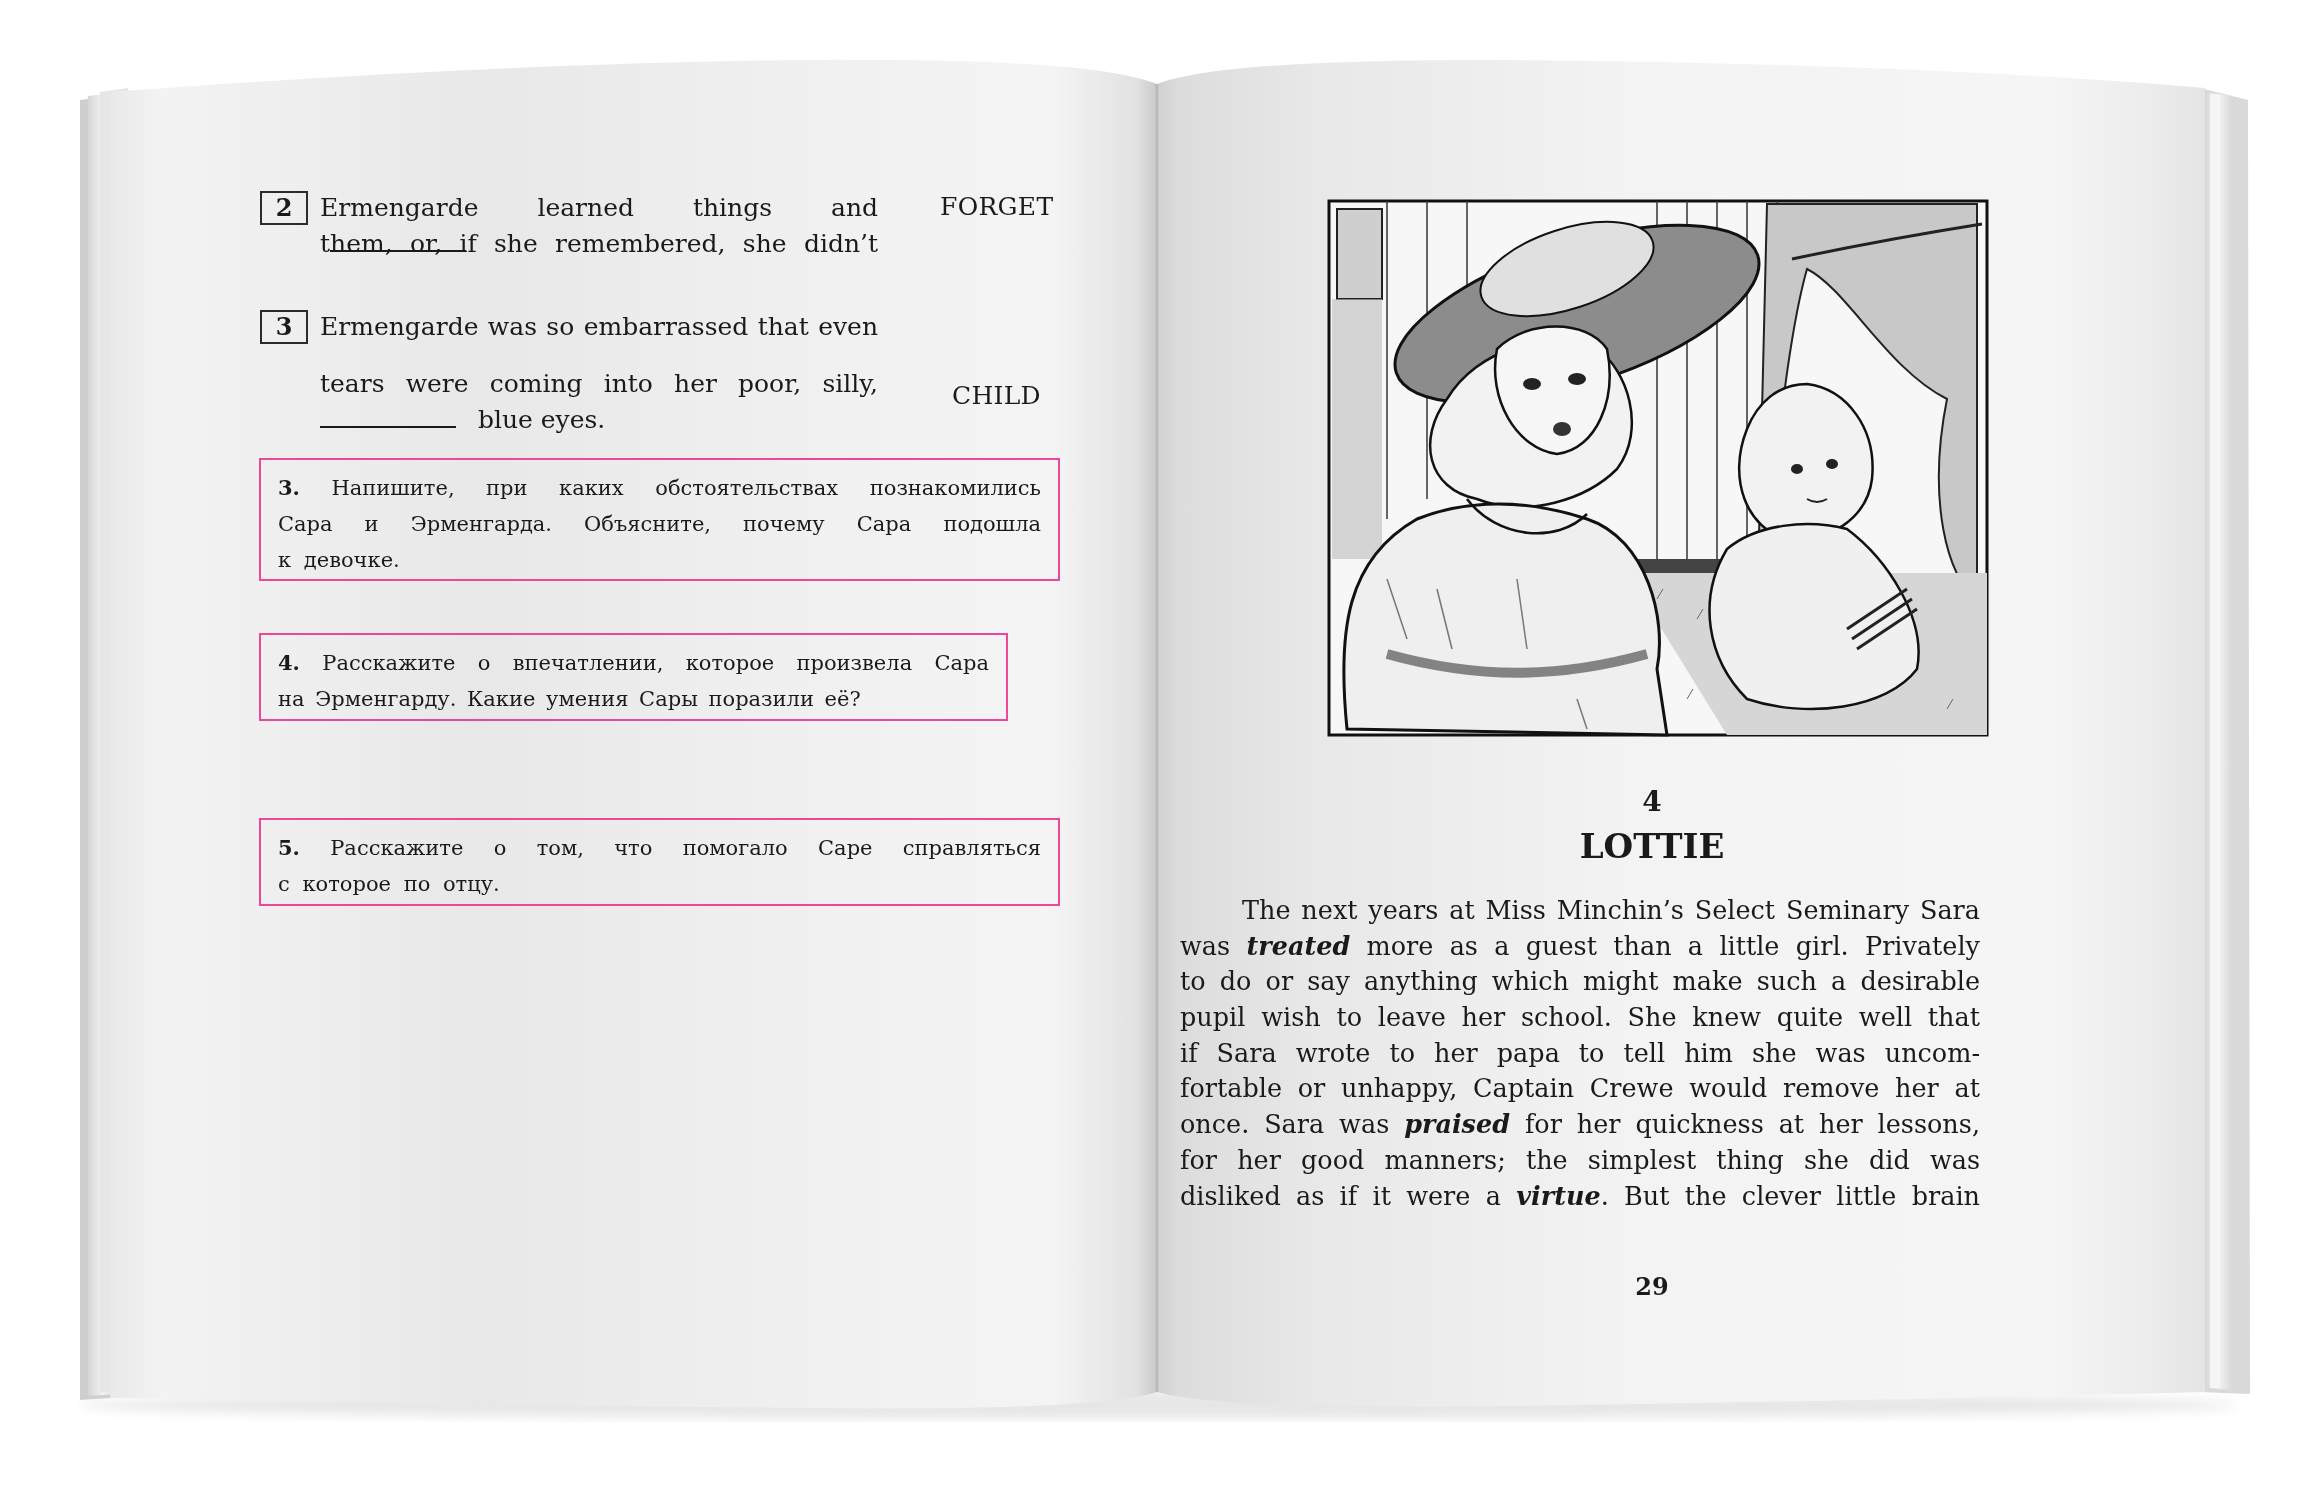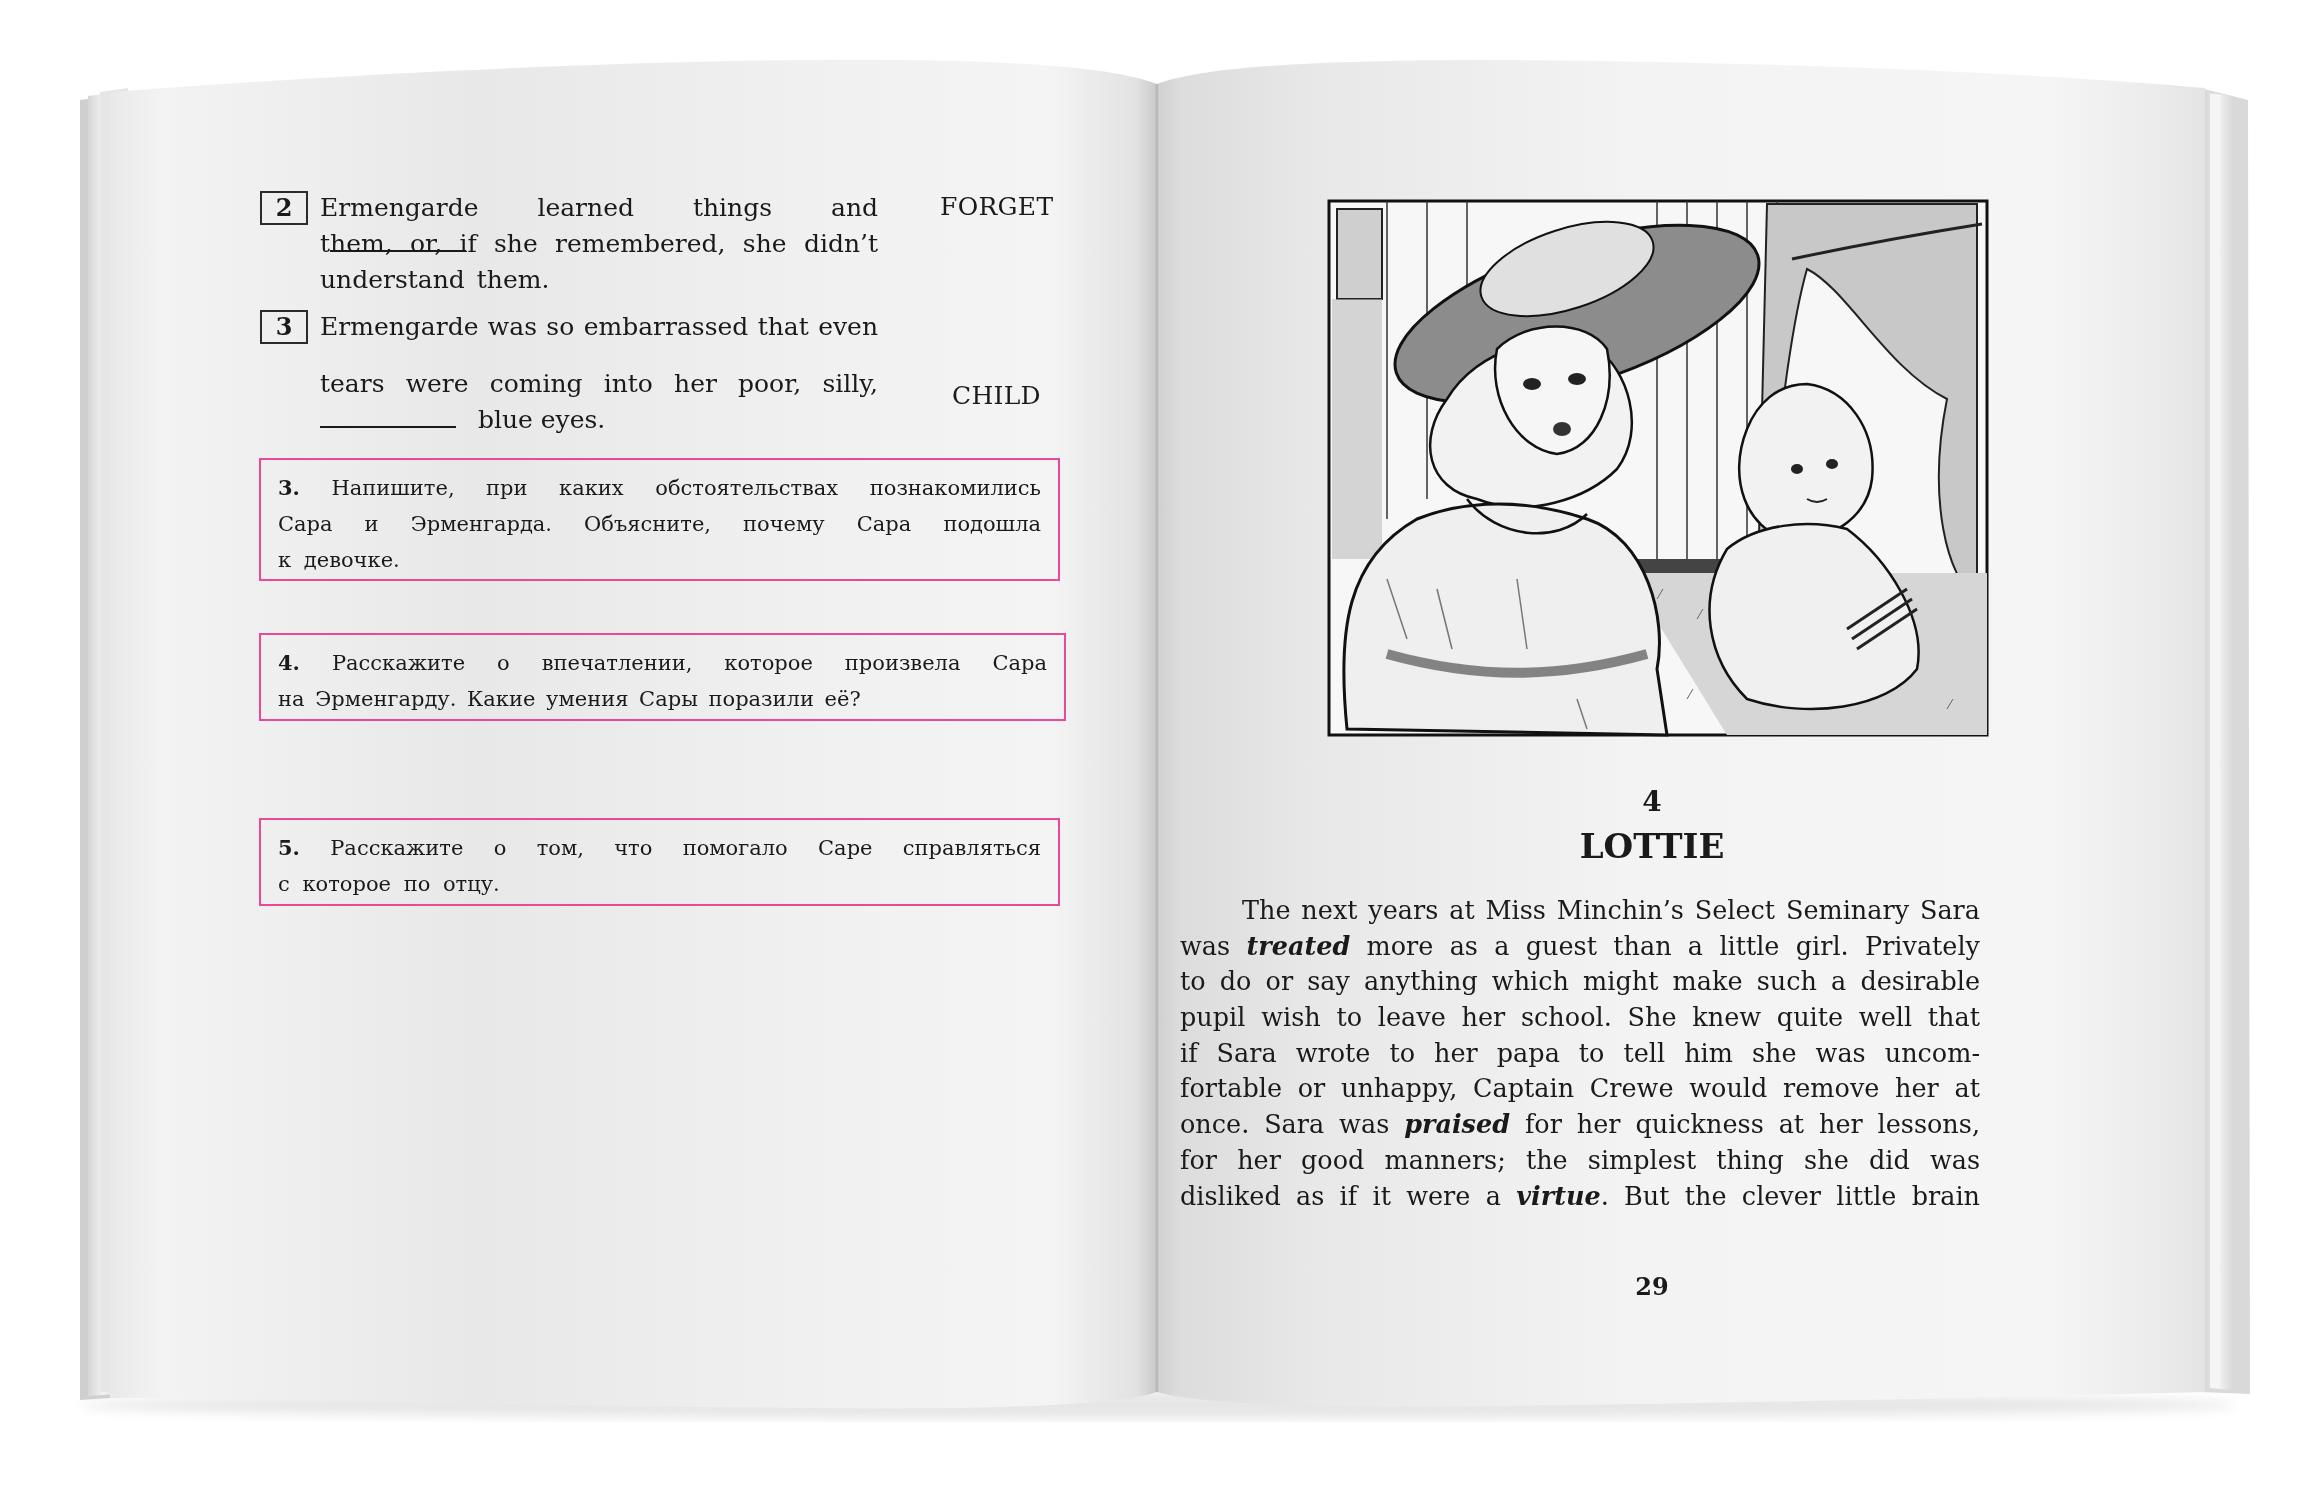--- a/index.html
+++ b/index.html
@@ -74,42 +74,41 @@
 
 <div>
 
   <div class="numbox" style="left:260px;top:191px;">2</div>
   <div class="abs" style="left:320px;top:190px;width:558px;font-size:25px;">
     <span class="line" style="text-align-last:left;height:36px;line-height:36px;">
       <span>Ermengarde learned things and</span>
       <span class="blank" style="width:136px;margin-left:10px;"></span>
     </span>
     <span class="line" style="height:36px;line-height:36px;">them, or, if she remembered, she didn’t</span>
-    <span class="line" style="height:36px;line-height:36px;text-align-last:left;word-spacing:4px;">understand them.</span>
   </div>
   <div class="kw" style="left:940px;top:192px;">FORGET</div>
 
   <div class="numbox" style="left:260px;top:310px;">3</div>
   <div class="abs" style="left:320px;top:309px;width:558px;font-size:25px;">
     <span class="line" style="height:36px;line-height:36px;">Ermengarde was so embarrassed that even</span>
     <span class="line" style="height:36px;line-height:36px;margin-top:21px;">tears were coming into her poor, silly,</span>
     <span class="line" style="height:36px;line-height:36px;text-align-last:left;">
       <span class="blank" style="width:136px;margin-right:14px;"></span>
       <span>blue eyes.</span>
     </span>
   </div>
   <div class="kw" style="left:952px;top:381px;">CHILD</div>
 
   <div class="qbox" style="left:259px;top:458px;width:801px;height:123px;">
     <span class="qline"><span class="qnum">3.</span> <span>Напишите, при каких обстоятельствах познакомились</span></span>
     <span class="qline">Сара и Эрменгарда. Объясните, почему Сара подошла</span>
     <span class="qline last" style="word-spacing:6px;">к девочке.</span>
   </div>
 
-  <div class="qbox" style="left:259px;top:633px;width:807px;height:88px;">
+  <div class="qbox" style="left:259px;top:633px;width:749px;height:88px;">
     <span class="qline"><span class="qnum">4.</span> <span>Расскажите о впечатлении, которое произвела Сара</span></span>
     <span class="qline last" style="word-spacing:4px;">на Эрменгарду. Какие умения Сары поразили её?</span>
   </div>
 
   <div class="qbox" style="left:259px;top:818px;width:801px;height:88px;">
     <span class="qline"><span class="qnum">5.</span> <span>Расскажите о том, что помогало Саре справляться</span></span>
     <span class="qline last" style="word-spacing:6px;">с которое по отцу.</span>
   </div>
 </div>
 

